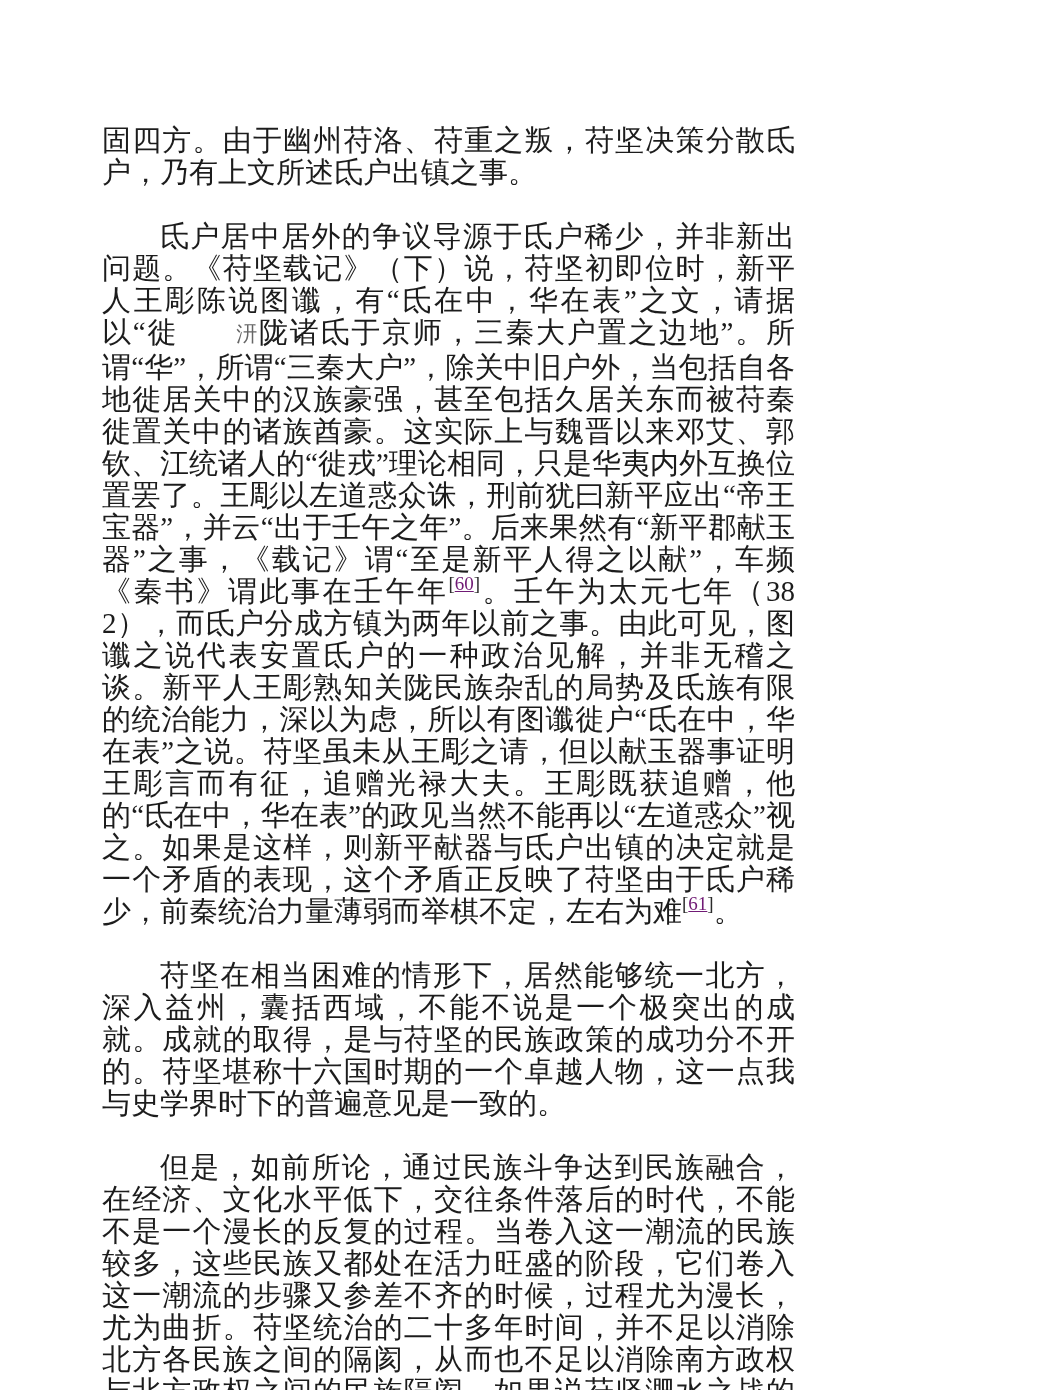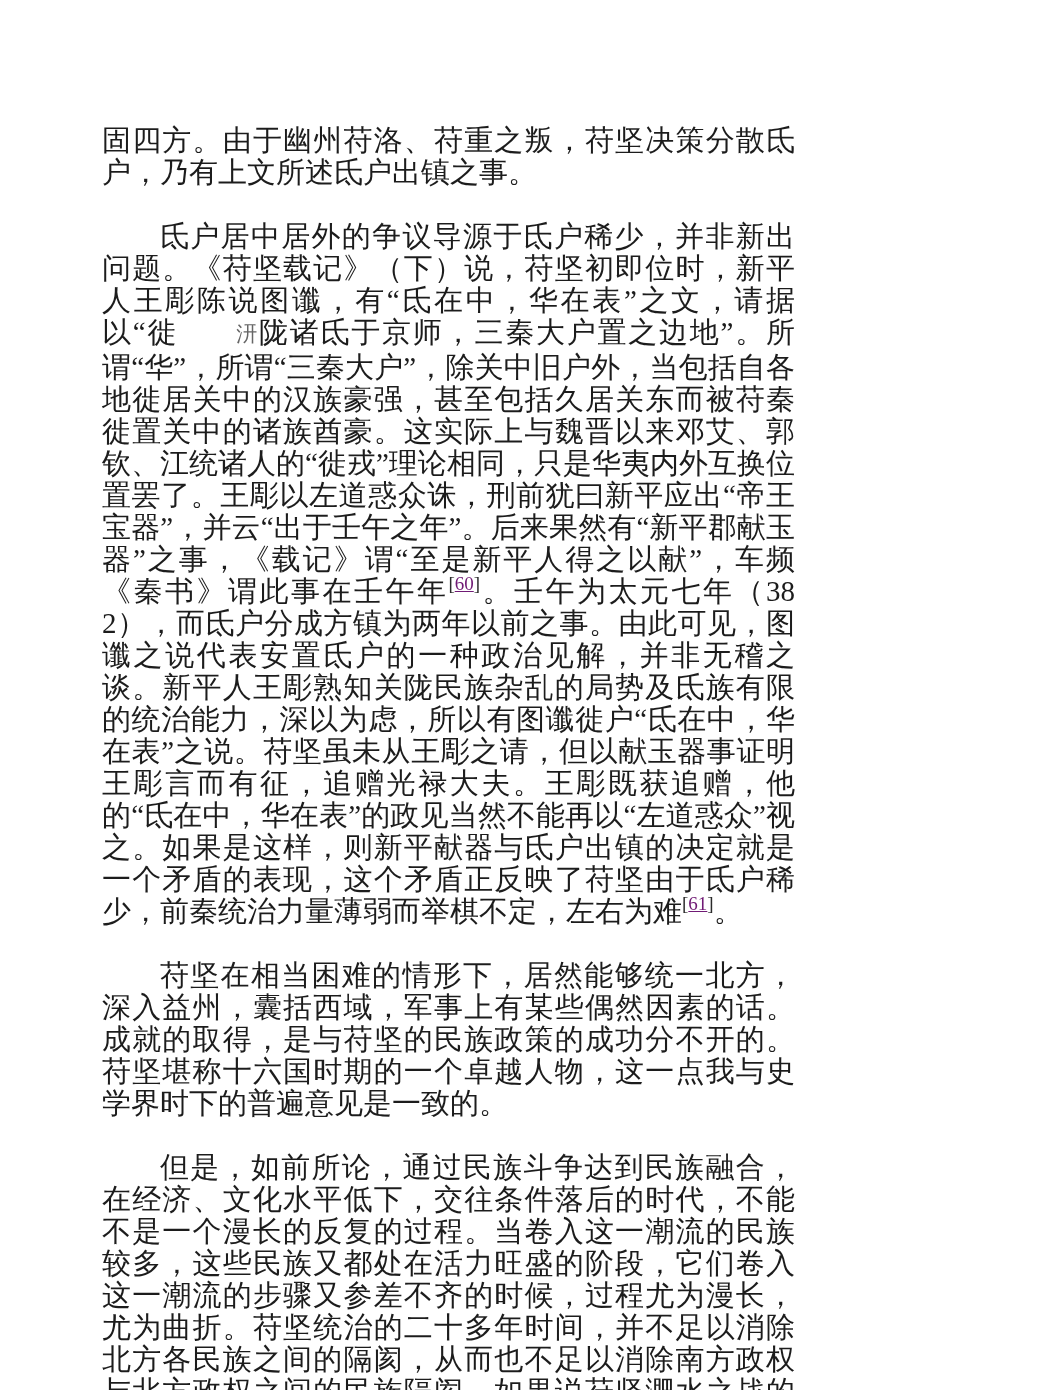--- a/index.html
+++ b/index.html
@@ -56,16 +56,16 @@
     transform: translateY(-1px);
   }
 </style>
 </head>
 <body>
 
 <main class="page">
   <div id="content">
       <p class="para"><span>固四方。由于幽州苻洛、苻重之叛，苻坚决策分散氐户，乃有上文所述氐户出镇之事。</span></p>
       <p class="para indent"><span>氐户居中居外的争议导源于氐户稀少，并非新出问题。《苻坚载记》（下）说，苻坚初即位时，新平人王彫陈说图谶，有“氐在中，华在表”之文，请据以“徙</span><span class="rare-glyph">汧</span><span>陇诸氐于京师，三秦大户置之边地”。所谓“华”，所谓“三秦大户”，除关中旧户外，当包括自各地徙居关中的汉族豪强，甚至包括久居关东而被苻秦徙置关中的诸族酋豪。这实际上与魏晋以来邓艾、郭钦、江统诸人的“徙戎”理论相同，只是华夷内外互换位置罢了。王彫以左道惑众诛，刑前犹曰新平应出“帝王宝器”，并云“出于壬午之年”。后来果然有“新平郡献玉器”之事，《载记》谓“至是新平人得之以献”，车频《秦书》谓此事在壬午年</span><sup class="fnref"><span class="bracket">[</span><a class="fn-link">60</a><span class="bracket">]</span></sup><span>。壬午为太元七年（382），而氐户分成方镇为两年以前之事。由此可见，图谶之说代表安置氐户的一种政治见解，并非无稽之谈。新平人王彫熟知关陇民族杂乱的局势及氐族有限的统治能力，深以为虑，所以有图谶徙户“氐在中，华在表”之说。苻坚虽未从王彫之请，但以献玉器事证明王彫言而有征，追赠光禄大夫。王彫既获追赠，他的“氐在中，华在表”的政见当然不能再以“左道惑众”视之。如果是这样，则新平献器与氐户出镇的决定就是一个矛盾的表现，这个矛盾正反映了苻坚由于氐户稀少，前秦统治力量薄弱而举棋不定，左右为难</span><sup class="fnref"><span class="bracket">[</span><a class="fn-link">61</a><span class="bracket">]</span></sup><span>。</span></p>
-      <p class="para indent"><span>苻坚在相当困难的情形下，居然能够统一北方，深入益州，囊括西域，军事上有某些偶然因素的话。成就的取得，是与苻坚的民族政策的成功分不开的。苻坚堪称十六国时期的一个卓越人物，这一点我与史学界时下的普遍意见是一致的。</span></p>
+      <p class="para indent"><span>苻坚在相当困难的情形下，居然能够统一北方，深入益州，囊括西域，不能不说是一个极突出的成就。成就的取得，是与苻坚的民族政策的成功分不开的。苻坚堪称十六国时期的一个卓越人物，这一点我与史学界时下的普遍意见是一致的。</span></p>
       <p class="para indent"><span>但是，如前所论，通过民族斗争达到民族融合，在经济、文化水平低下，交往条件落后的时代，不能不是一个漫长的反复的过程。当卷入这一潮流的民族较多，这些民族又都处在活力旺盛的阶段，它们卷入这一潮流的步骤又参差不齐的时候，过程尤为漫长，尤为曲折。苻坚统治的二十多年时间，并不足以消除北方各民族之间的隔阂，从而也不足以消除南方政权与北方政权之间的民族隔阂。如果说苻坚淝水之战的失败，军事上有某些偶然因素的话，那么苻坚败归洛阳时众犹十余万而不能阻止前秦的瓦解，而且瓦解前秦的正是前秦朝臣所虑的鲜卑人和羌人的武力，这种情况就不能一概视之为偶然了。</span></p>
     </div>
 </main>
 
 </body></html>

